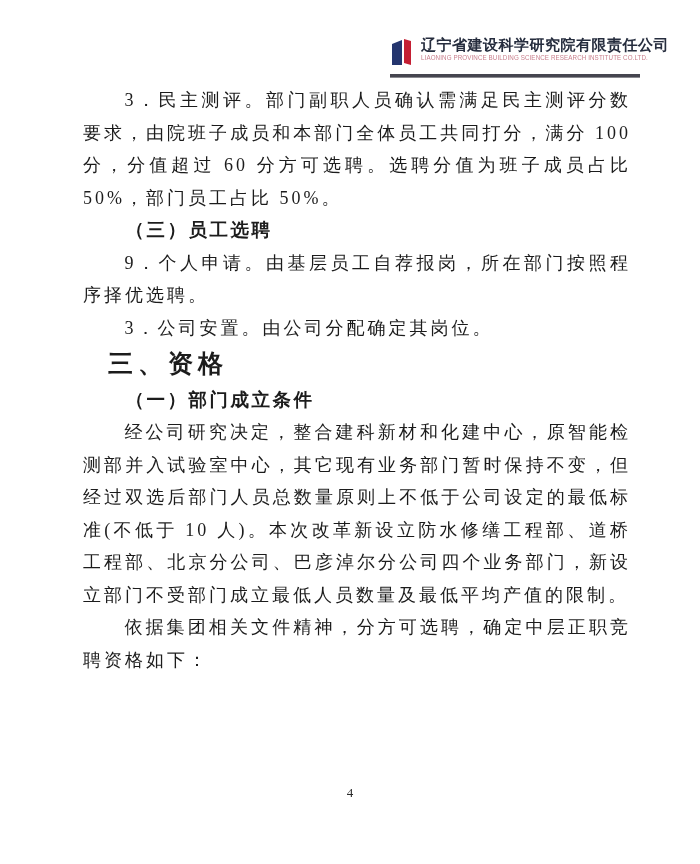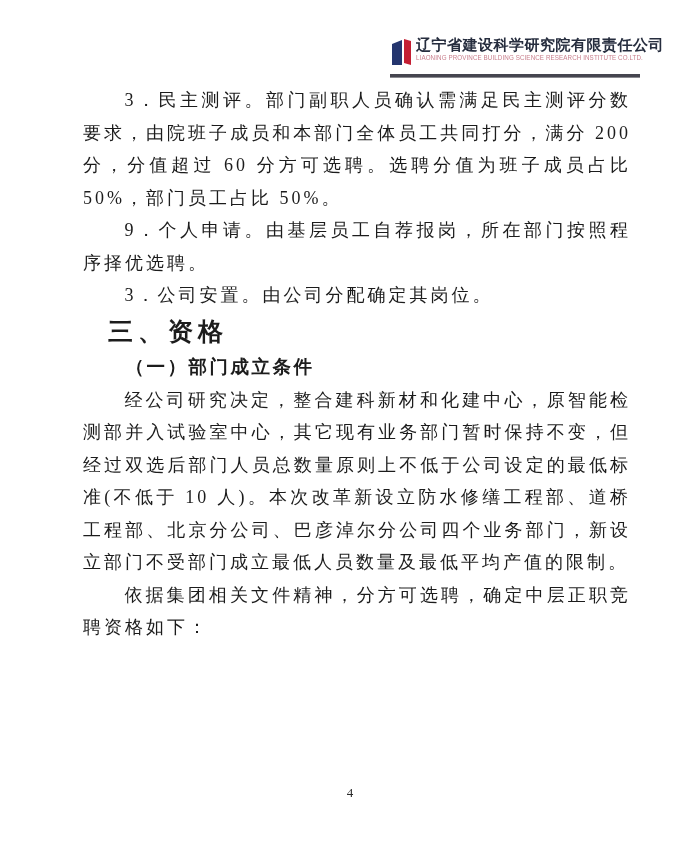--- a/index.html
+++ b/index.html
@@ -20,20 +20,21 @@
   
   .letterhead {
     position: absolute;
     top: 36px;
     right: 60px;
     width: 250px;
   }
   .logo-row {
     display: flex;
     align-items: flex-start;
+    gap: 5px;
   }
   .logo-mark {
     flex: 0 0 auto;
     margin-top: 2px;
   }
   .logo-text {
     display: flex;
     flex-direction: column;
   }
   .company-zh {
@@ -119,21 +120,22 @@
       </div>
       <div class="logo-text">
         <span class="company-zh">辽宁省建设科学研究院有限责任公司</span>
         <span class="company-en">LIAONING PROVINCE BUILDING SCIENCE RESEARCH INSTITUTE CO.LTD.</span>
       </div>
     </div>
     <div class="header-rule"></div>
   </div>
 
   <div class="doc">
-    <p class="para">3．民主测评。部门副职人员确认需满足民主测评分数要求，由院班子成员和本部门全体员工共同打分，满分 200 分，分值超过 60 分方可选聘。选聘分值为班子成员占比 50%，部门员工占比 50%。</p>
+    <p class="para">3．民主测评。部门副职人员确认需满足民主测评分数要求，由院班子成员和本部门全体员工共同打分，满分 100 分，分值超过 60 分方可选聘。选聘分值为班子成员占比 50%，部门员工占比 50%。</p>
+    <p class="heading-sub">（三）员工选聘</p>
     <p class="para">9．个人申请。由基层员工自荐报岗，所在部门按照程序择优选聘。</p>
     <p class="para">3．公司安置。由公司分配确定其岗位。</p>
     <p class="heading-section">三、资格</p>
     <p class="heading-sub">（一）部门成立条件</p>
     <p class="para">经公司研究决定，整合建科新材和化建中心，原智能检测部并入试验室中心，其它现有业务部门暂时保持不变，但经过双选后部门人员总数量原则上不低于公司设定的最低标准(不低于 10 人)。本次改革新设立防水修缮工程部、道桥工程部、北京分公司、巴彦淖尔分公司四个业务部门，新设立部门不受部门成立最低人员数量及最低平均产值的限制。</p>
     <p class="para">依据集团相关文件精神，分方可选聘，确定中层正职竞聘资格如下：</p>
   </div>
 
   <div class="page-number">4</div>
 

